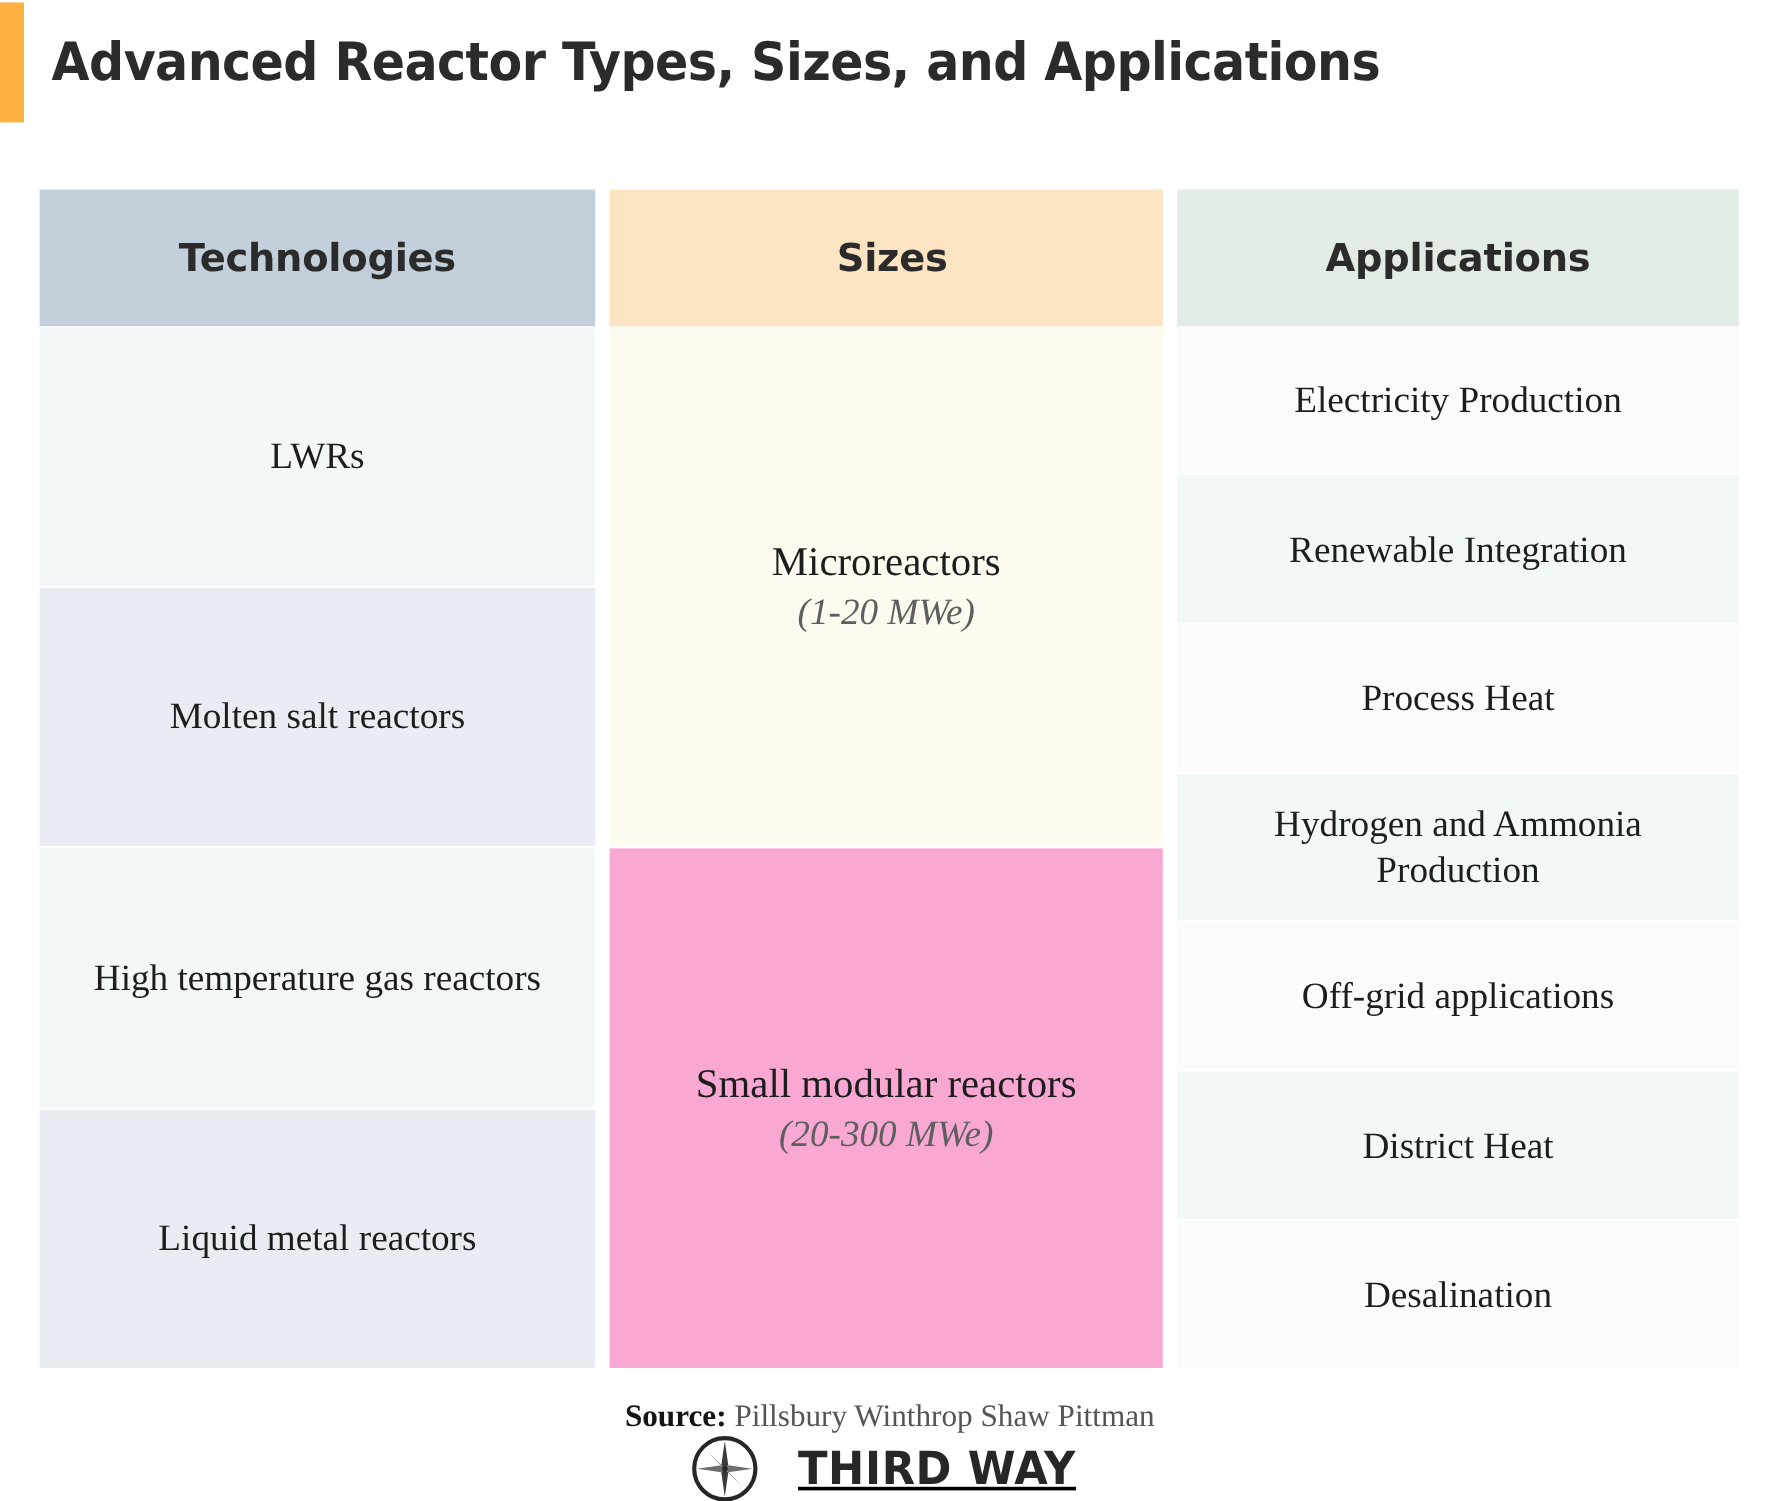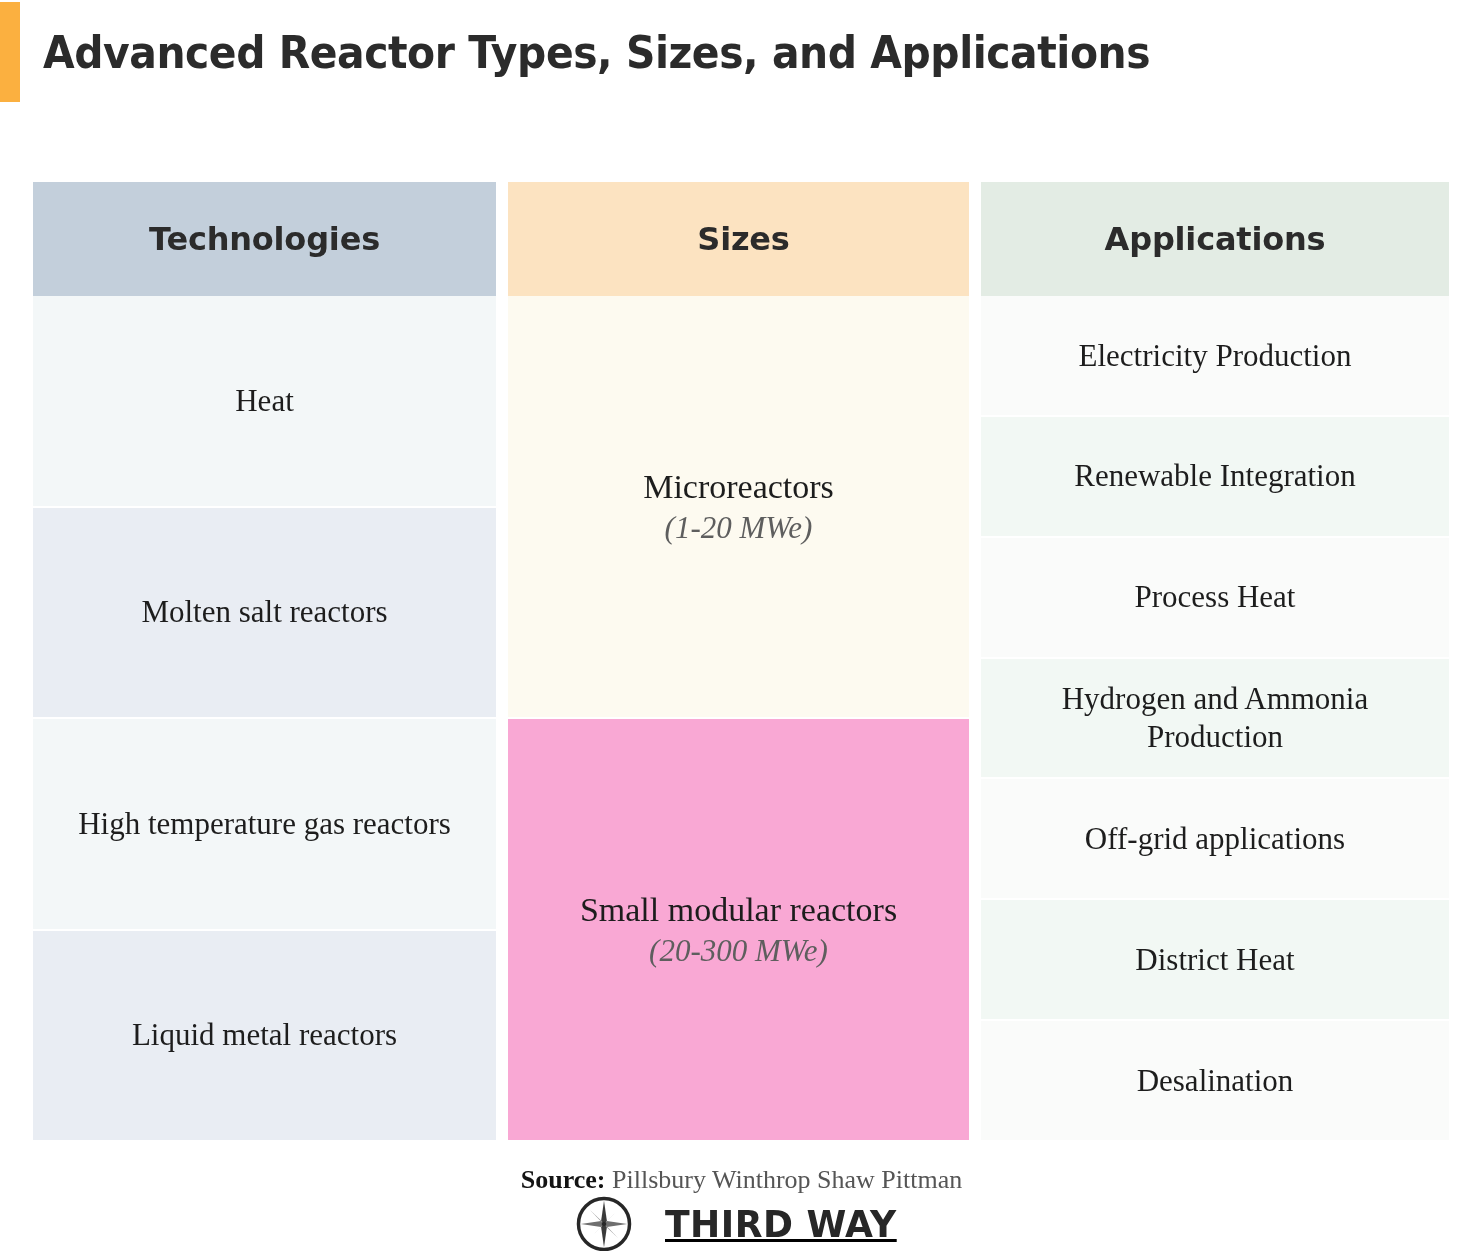--- a/index.html
+++ b/index.html
@@ -65,21 +65,20 @@
     height: 114px;
     display: flex;
     align-items: center;
     justify-content: center;
     font-family: "DejaVu Sans", sans-serif;
     font-weight: bold;
     font-size: 32px;
     color: #2b2b2b;
     letter-spacing: -0.2px;
     flex: 0 0 auto;
-    margin-top: 24px;
   }
   .hdr-tech  { background: #c3cfdb; }
   .hdr-sizes { background: #fce3c1; padding-left: 10px; }
   .hdr-apps  { background: #e3ece4; }
 
   .cells {
     flex: 1 1 auto;
     display: flex;
     flex-direction: column;
   }
@@ -171,21 +170,21 @@
   <div class="accent-bar"></div>
   <h1 class="page-title">Advanced Reactor Types, Sizes, and Applications</h1>
 </div>
 
 <div class="table-wrap">
 
   <div class="column col-tech">
     <div class="col-header hdr-tech">Technologies</div>
     <div class="cells">
       <div class="cell">
-        <span>Heat</span>
+        <span>LWRs</span>
       </div>
       <div class="cell">
         <span>Molten salt reactors</span>
       </div>
       <div class="cell">
         <span>High temperature gas reactors</span>
       </div>
       <div class="cell">
         <span>Liquid metal reactors</span>
       </div>

